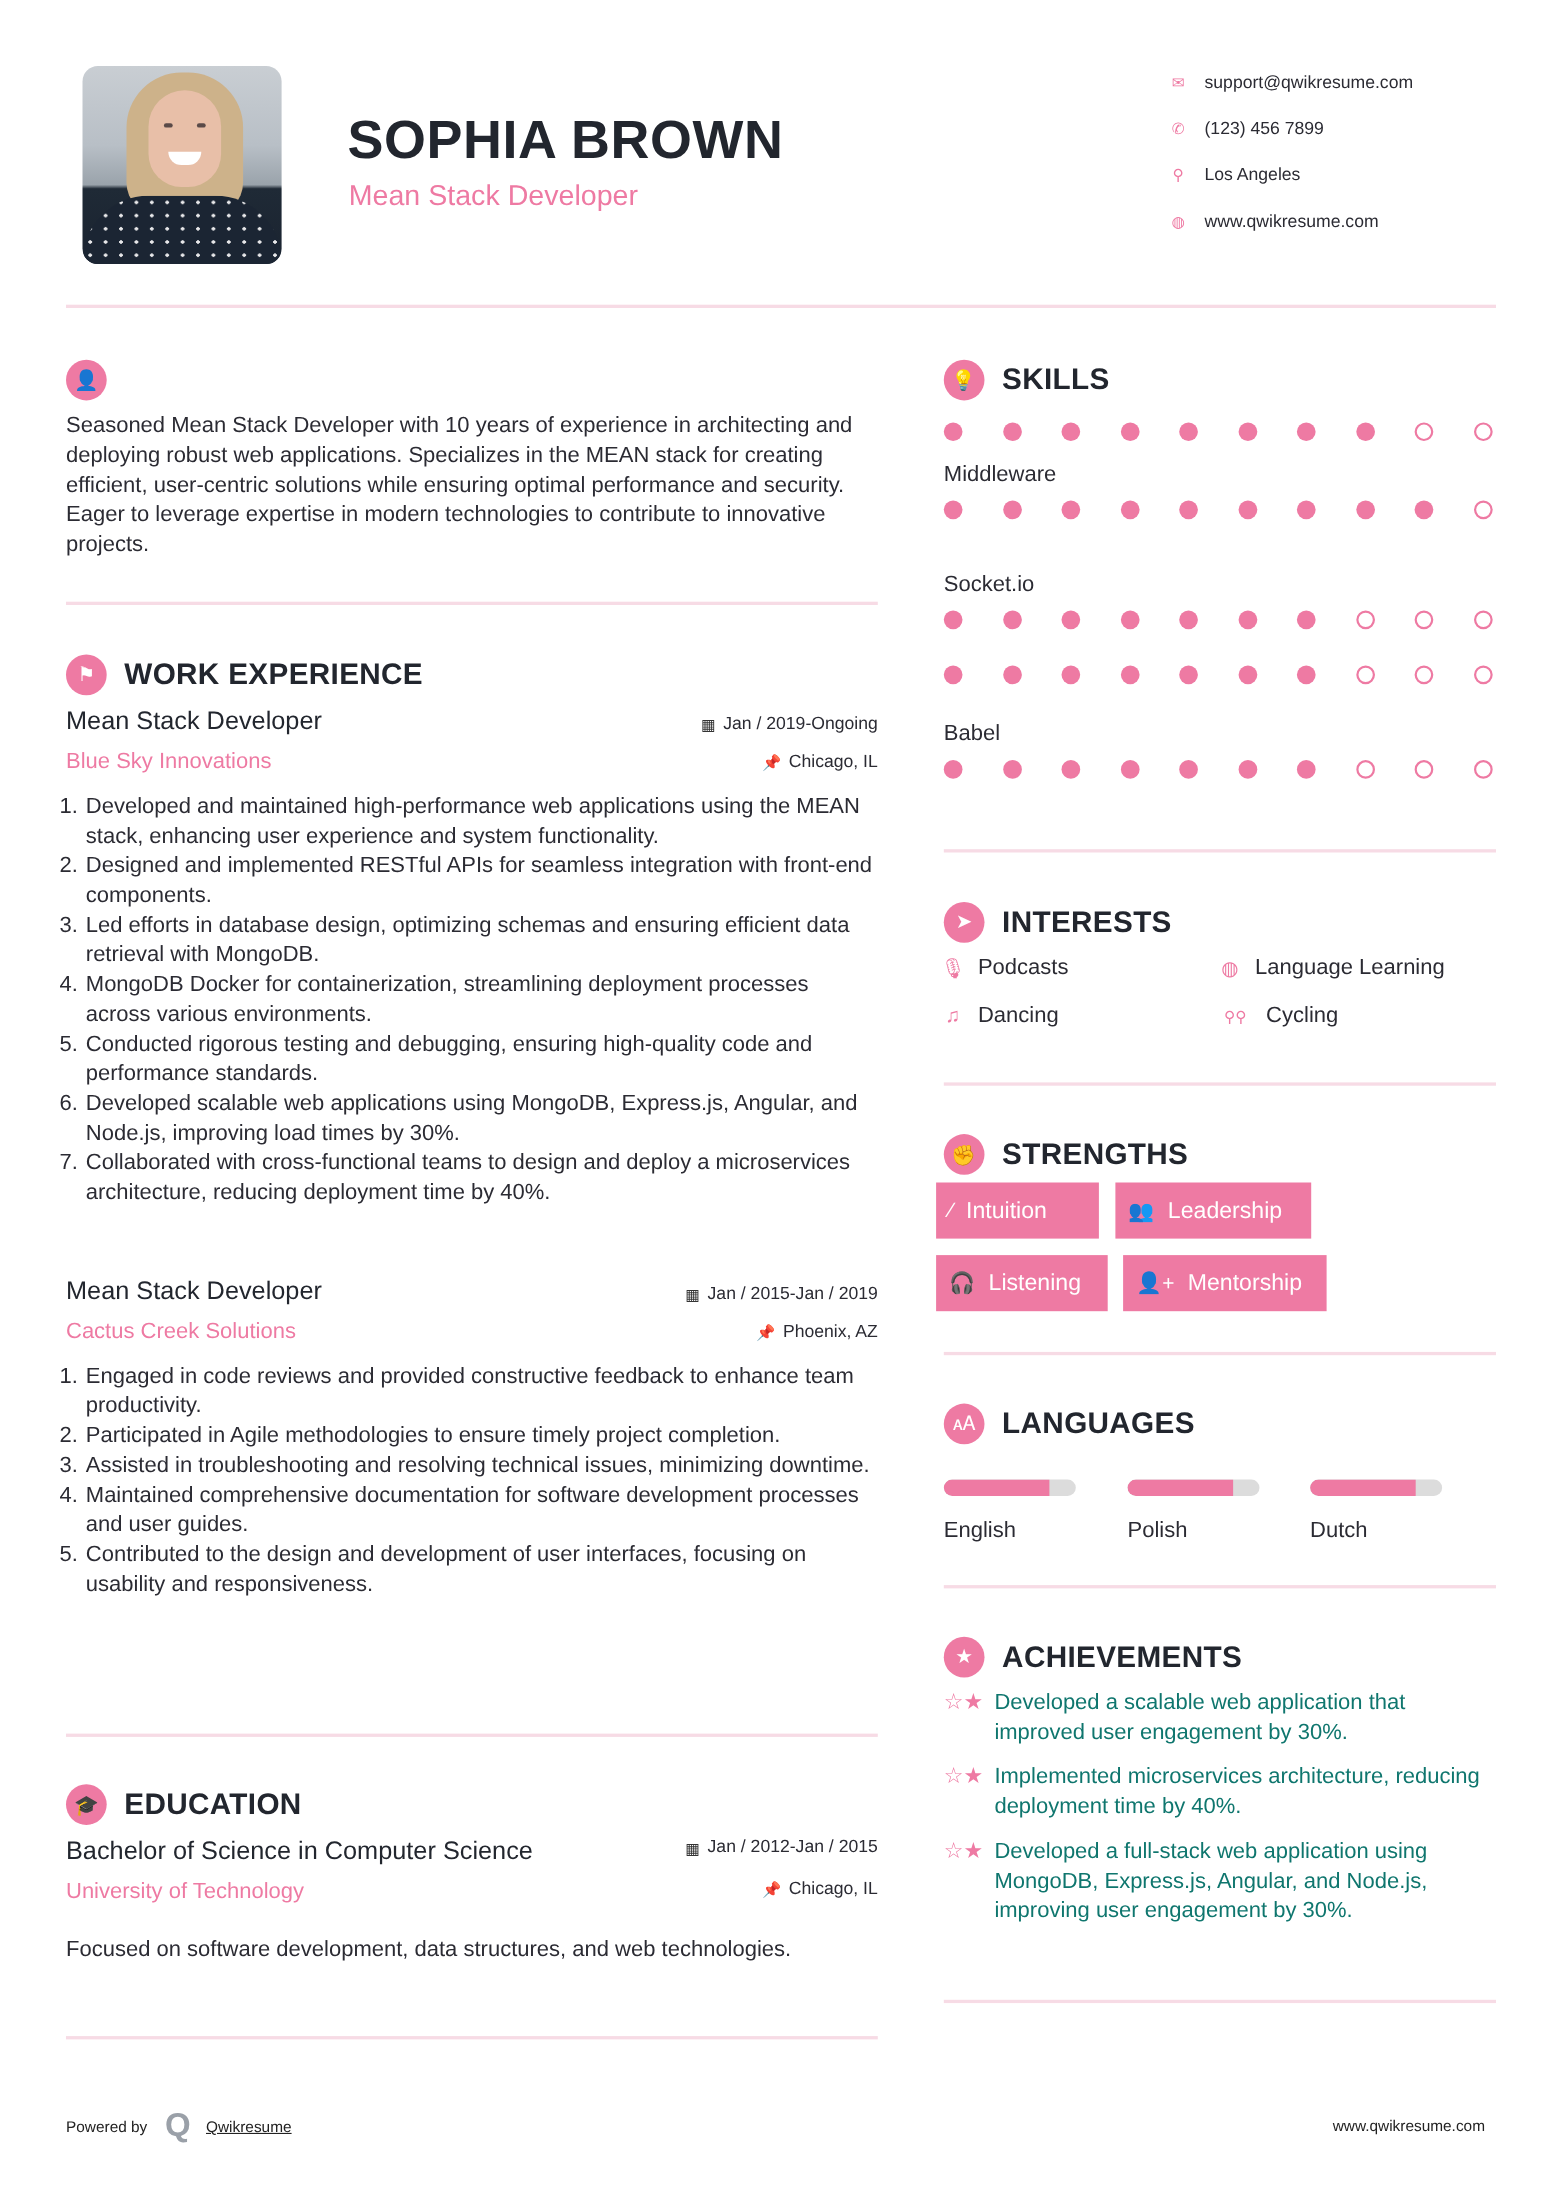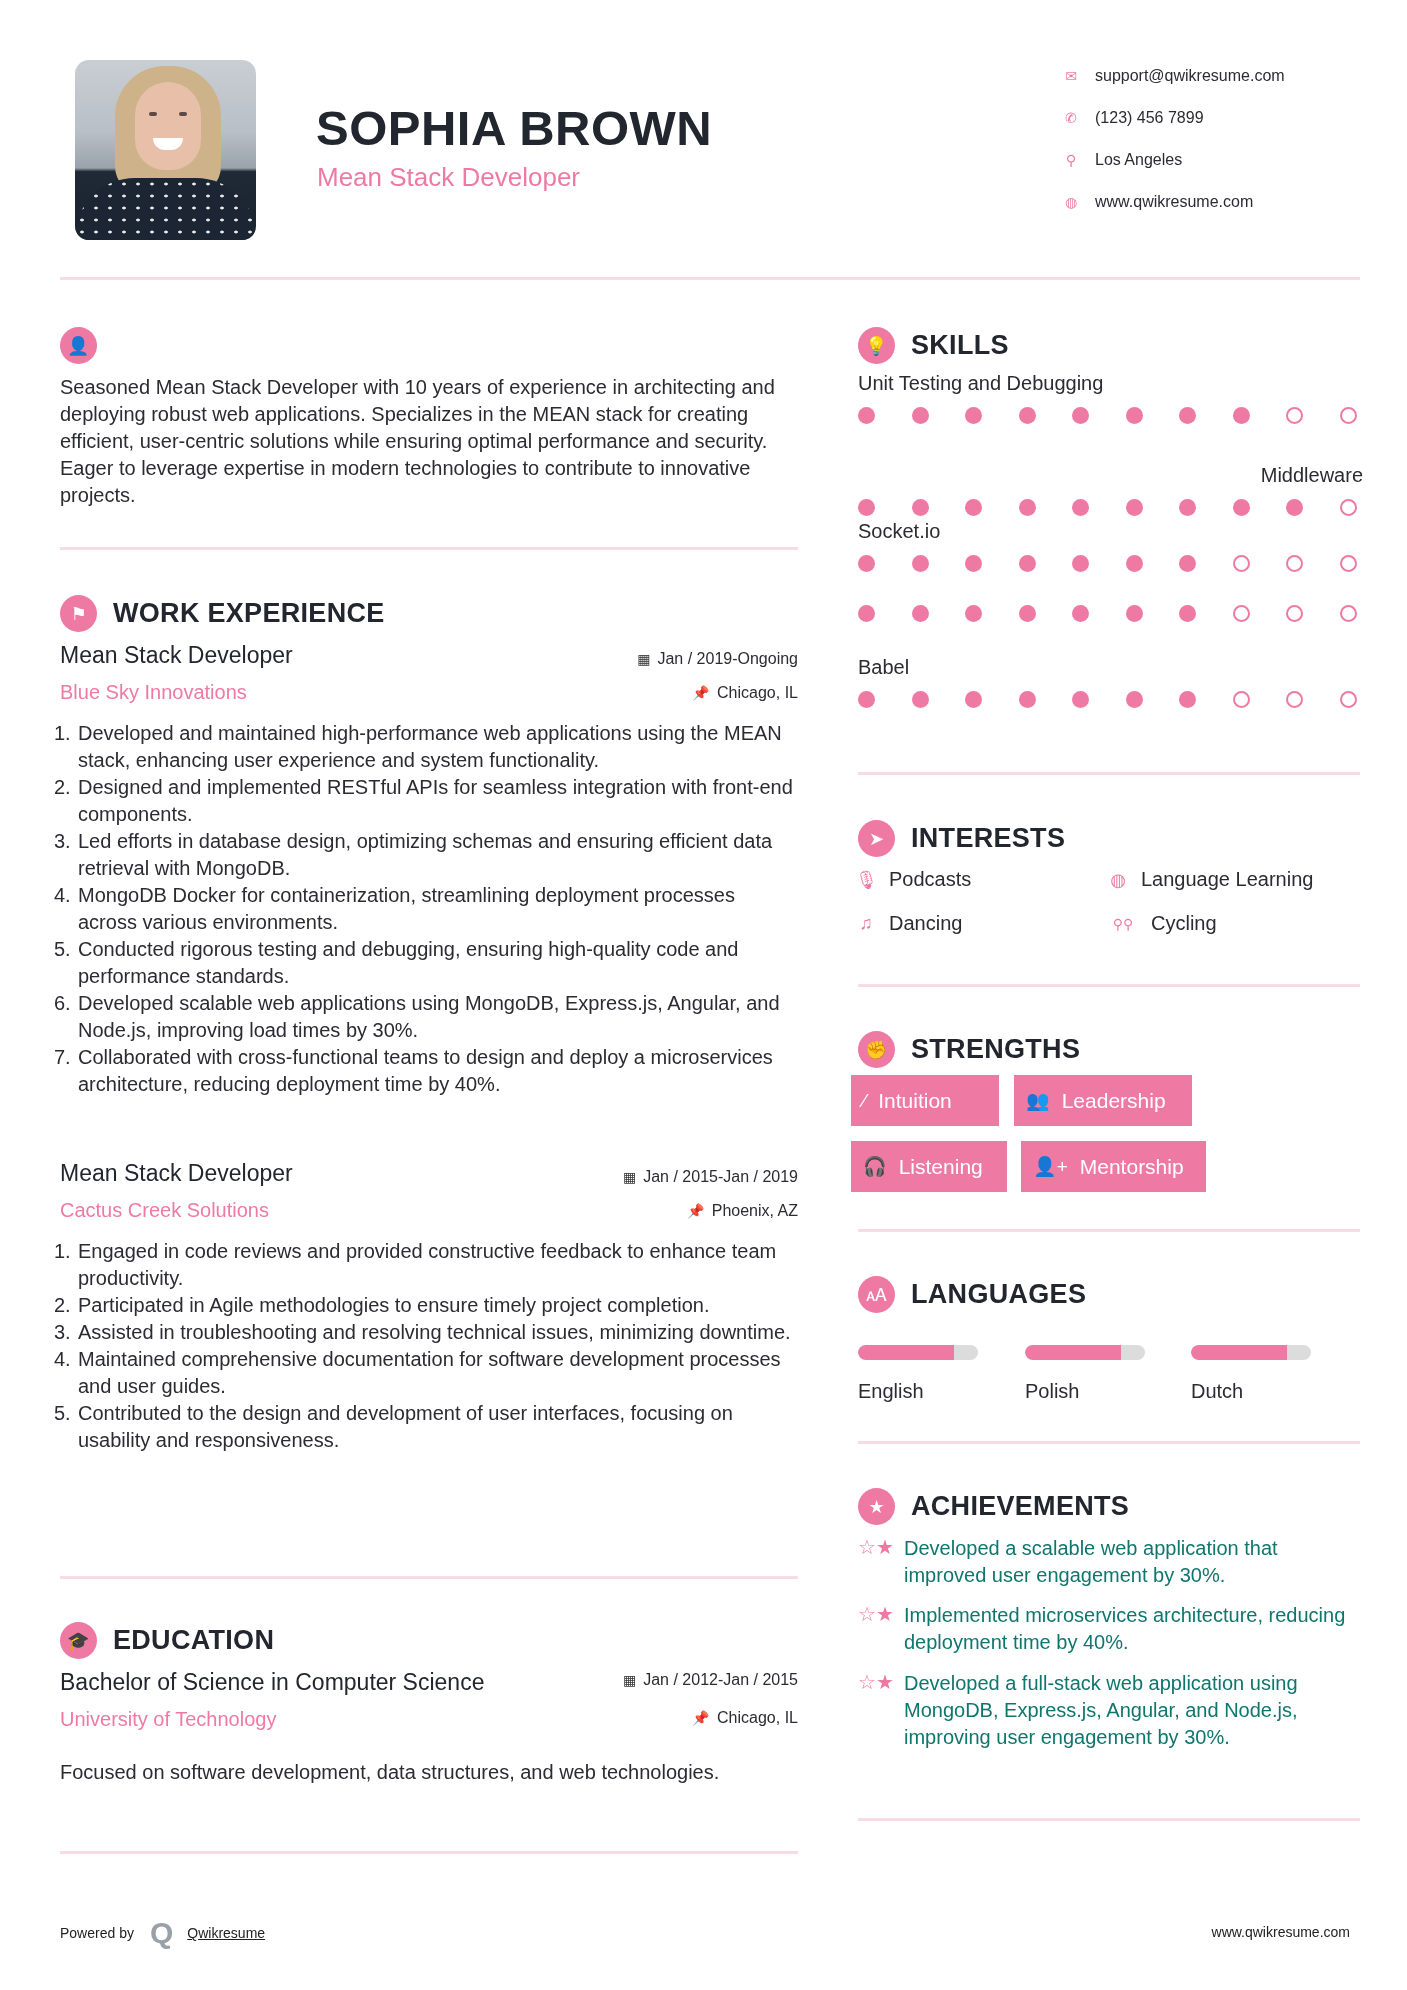--- a/index.html
+++ b/index.html
@@ -189,35 +189,34 @@
     <div class="body-text" style="margin-top:28px; width:700px;">Focused on software development, data structures, and web technologies.</div>
   </div>
   <div class="divider" style="left:60px; top:1851px; width:738px;"></div>
 
   <div class="sec-head" style="left:858px; top:327px;">
     <span class="sec-icon">💡</span>
     <span class="sec-title">SKILLS</span>
   </div>
   <div id="skills-wrap">
       <div class="skill" style="top: 372px;">
-        <div class="skill-name">Unit Testing and Debugging</div>
-        <div class="dots">
-          <span class="dot on"></span>
-          <span class="dot on"></span>
-          <span class="dot on"></span>
-          <span class="dot on"></span>
-          <span class="dot on"></span>
-          <span class="dot on"></span>
-          <span class="dot on"></span>
-          <span class="dot on"></span>
-          <span class="dot off"></span>
-          <span class="dot off"></span>
-        </div>
-      </div>
-      <div class="skill" style="top: 464px; text-align: right;">
+        <div class="dots">
+          <span class="dot on"></span>
+          <span class="dot on"></span>
+          <span class="dot on"></span>
+          <span class="dot on"></span>
+          <span class="dot on"></span>
+          <span class="dot on"></span>
+          <span class="dot on"></span>
+          <span class="dot on"></span>
+          <span class="dot off"></span>
+          <span class="dot off"></span>
+        </div>
+      </div>
+      <div class="skill" style="top: 420px;">
         <div class="skill-name">Middleware</div>
         <div class="dots">
           <span class="dot on"></span>
           <span class="dot on"></span>
           <span class="dot on"></span>
           <span class="dot on"></span>
           <span class="dot on"></span>
           <span class="dot on"></span>
           <span class="dot on"></span>
           <span class="dot on"></span>

